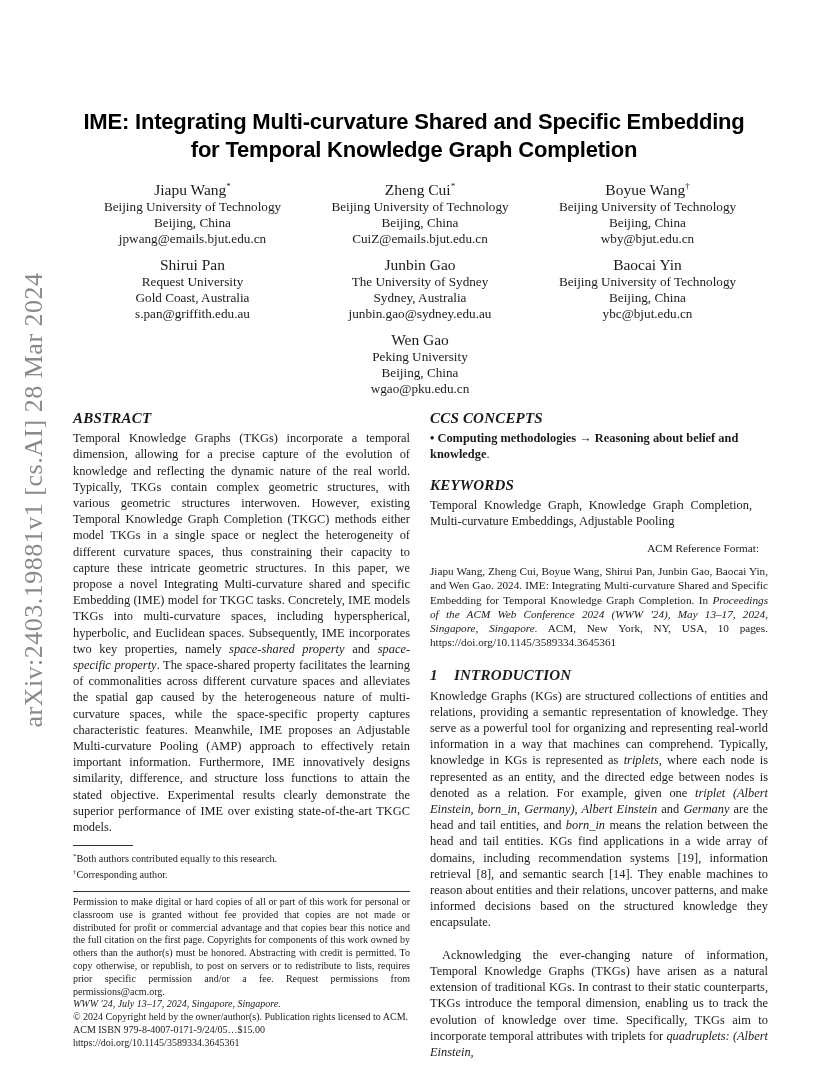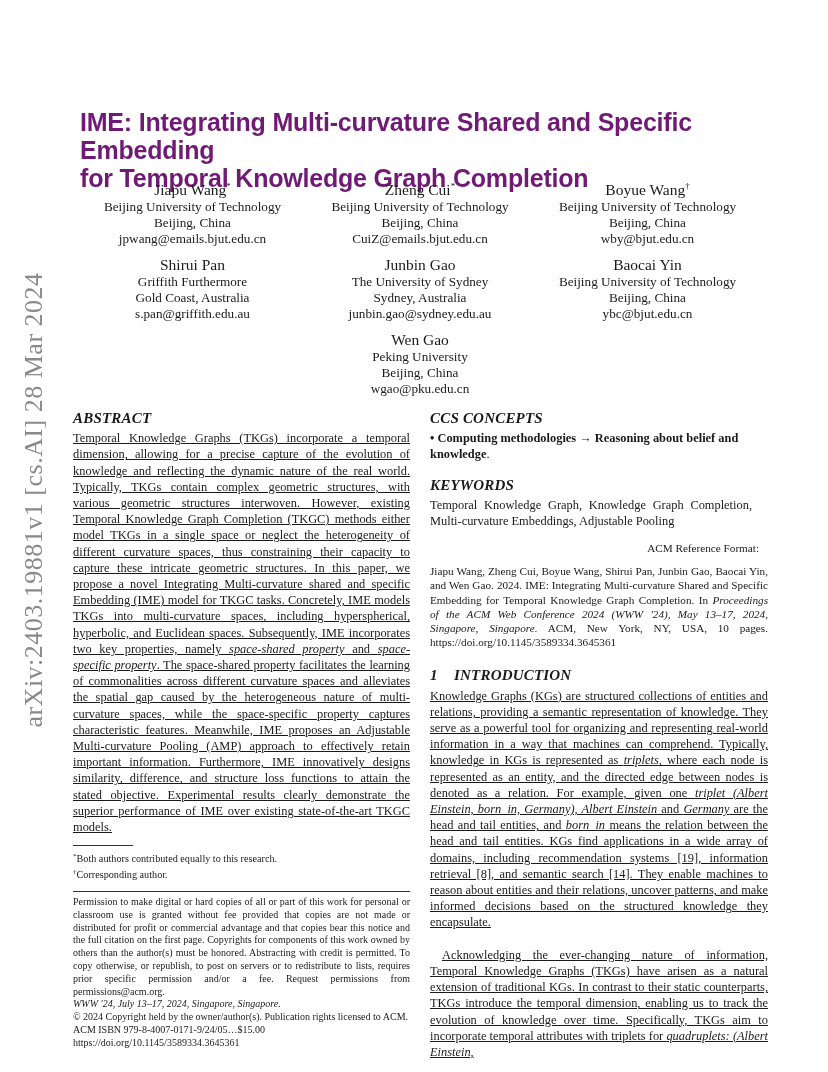--- a/index.html
+++ b/index.html
@@ -6,35 +6,35 @@
   body { width: 828px; height: 1072px; position: relative; overflow: hidden; color: #1a1a1a; font-family: "Liberation Serif", serif; }
   .arxiv-stamp {
     position: absolute; left: 14px; top: 290px; width: 40px; height: 420px;
     display: flex; align-items: center; justify-content: center;
   }
   .arxiv-stamp span {
     display: block; transform: rotate(-90deg); white-space: nowrap;
     font-family: "Liberation Serif", serif; font-size: 26px; color: #8a8a8a; letter-spacing: 0.5px;
   }
   .title {
-    position: absolute; left: 80px; top: 108px; width: 668px; text-align: left;
-    font-family: "Liberation Sans", sans-serif; font-weight: bold; font-size: 25px; line-height: 28px;
-    letter-spacing: -0.2px; color: #701a75;
+    position: absolute; left: 80px; top: 108px; width: 668px; text-align: center;
+    font-family: "Liberation Sans", sans-serif; font-weight: bold; font-size: 22px; line-height: 28px;
+    letter-spacing: -0.2px; color: #000000;
   }
   .authors { position: absolute; left: 85px; top: 177px; width: 670px; }
   .author-row { display: flex; justify-content: space-between; margin-bottom: 8px; }
   .author-row.single { justify-content: center; }
   .author { width: 215px; text-align: center; font-size: 13.2px; line-height: 16px; }
   .author .name { font-size: 15.5px; line-height: 19px; }
   .author sup { font-size: 9px; }
   .col { position: absolute; top: 410px; width: 337px; font-size: 12.4px; line-height: 16.2px; }
   .col.left { left: 73px; }
   .col.right { left: 430px; width: 338px; }
   h2 { font-family: "Liberation Serif", serif; font-weight: bold; font-size: 15px; margin: 0 0 4px 0; letter-spacing: 0.2px; font-style: italic; }
-  .justify { text-align: justify; hyphens: auto; margin: 0; text-decoration: underline; }
+  .justify { text-align: justify; hyphens: auto; margin: 0; }
   .ccs { font-weight: bold; margin: 0 0 14px 0; }
   .kw { margin: 0 16px 12px 0; text-align: justify; }
   .ref-head { font-weight: normal; font-size: 11.2px; margin: 9px; line-height: 14px; text-align: right; }
   .ref { font-size: 11.2px; line-height: 14.2px; margin: 0 0 18px 0; text-align: justify; }
   .sec-num { display: inline-block; width: 24px; }
   .indent { text-indent: 12px; margin-top: 16px; }
   .footrule { width: 60px; border-top: 1px solid #333; margin: 10px 0 4px 0; }
   .footnote { font-size: 10.2px; line-height: 13px; margin: 0; }
   .footnote sup { font-size: 7px; }
   .perm-rule { border-top: 1px solid #333; margin: 10px 0 4px 0; }
@@ -71,21 +71,21 @@
     <div class="author">
       <div class="name"><span>Boyue Wang</span><sup>†</sup></div>
       <div>Beijing University of Technology</div>
       <div>Beijing, China</div>
       <div>wby@bjut.edu.cn</div>
     </div>
   </div>
   <div class="author-row">
     <div class="author">
       <div class="name">Shirui Pan</div>
-      <div>Griffith Furthermore</div>
+      <div>Request University</div>
       <div>Gold Coast, Australia</div>
       <div>s.pan@griffith.edu.au</div>
     </div>
     <div class="author">
       <div class="name">Junbin Gao</div>
       <div>The University of Sydney</div>
       <div>Sydney, Australia</div>
       <div>junbin.gao@sydney.edu.au</div>
     </div>
     <div class="author">

